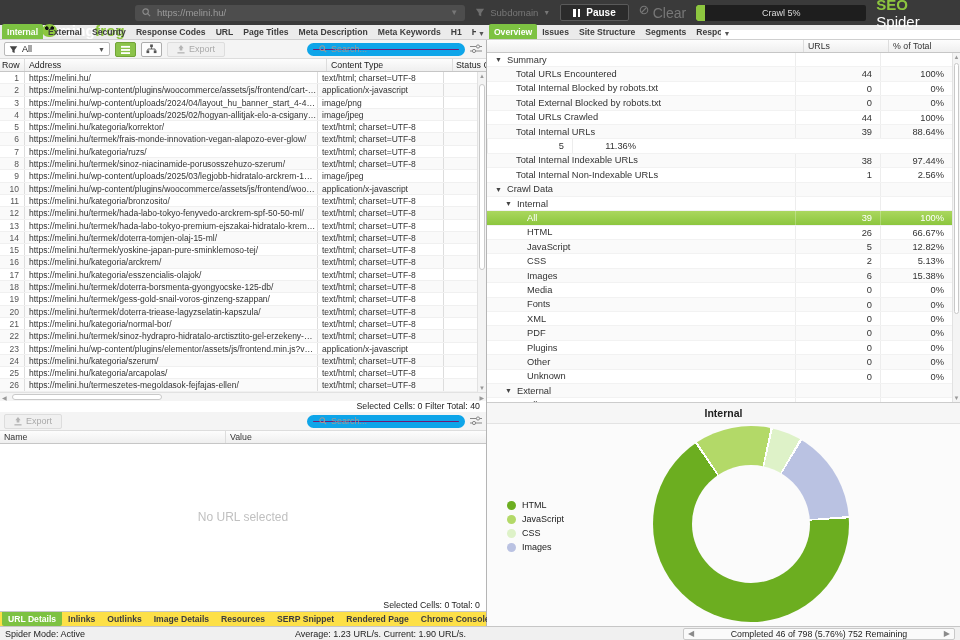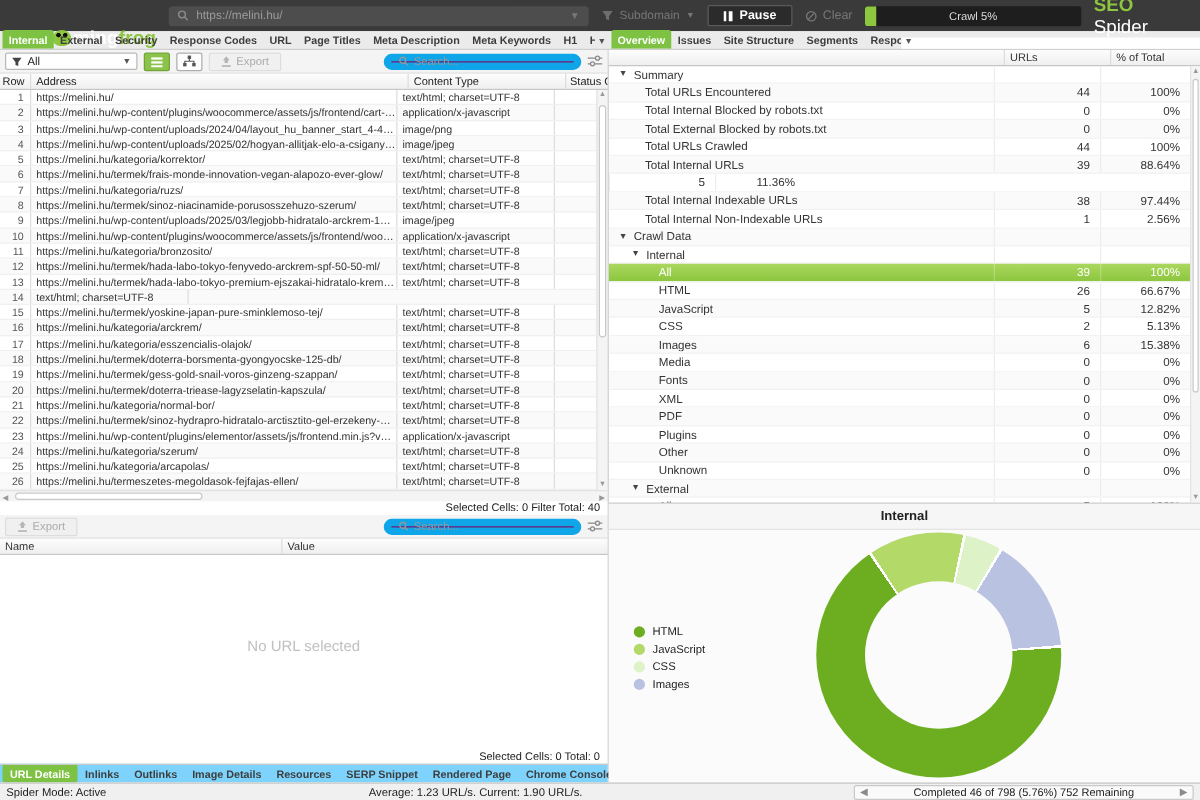--- a/index.html
+++ b/index.html
@@ -11,21 +11,21 @@
   .logo { display:flex; align-items:center; font-size:15px; font-weight:bold; color:#fff; letter-spacing:.2px;margin-top:36px; }
   .frogicon { width:15px; height:13px; margin:0 1px; border-radius:50% 50% 45% 45%; background:
       radial-gradient(circle at 32% 32%, #111 1.6px, transparent 2px),
       radial-gradient(circle at 68% 32%, #111 1.6px, transparent 2px), #8dc63f; }
   .logo .green { color:#8dc63f; }
   .urlbox { width:345px; height:16px; background:#4d4d4d; border-radius:3px; display:flex; align-items:center; gap:6px; padding:0 7px; color:#9b9b9b; font-size:9.5px; }
   .urlbox .caret { margin-left:auto; color:#777; font-size:8px; }
   .dimgroup { display:flex; align-items:center; gap:5px; color:#777; font-size:9.5px; }
   .pausebtn { display:flex; align-items:center; gap:6px; background:#2b2b2b; border:1px solid #5a5a5a; border-radius:2px; color:#fff; font-size:10px; font-weight:bold; padding:2px 12px; }
   .pbars { display:inline-flex; gap:2px; } .pbars i { width:2.5px; height:8px; background:#fff; }
-  .clearbtn { display:flex; align-items:center; gap:4px; color:#777; font-size:10px; }
+  .clearbtn { display:flex; align-items:flex-start; gap:4px; color:#777; font-size:14px; }
   .progress { width:178px; height:16px; background:#1e1e1e; border-radius:2px; position:relative; overflow:hidden; }
   .progress .fill { position:absolute; left:0; top:0; bottom:0; background:#8dc63f; border-radius:2px 0 0 2px; }
   .progress .ptext { position:absolute; inset:0; text-align:center; line-height:16px; color:#ddd; font-size:9px; }
   .brand { margin-left:auto; font-size:15px; font-weight:bold; }
   .brand .seo { color:#8dc63f; } .brand .sp { color:#fff; font-weight:normal; }
 
   
   .tabstrip { height:15px; background:#ebebeb; border-bottom:1px solid #cfcfcf; display:flex; align-items:flex-end; }
   .tgroup { display:flex; align-items:flex-end; overflow:hidden; }
   .tg-left { width:476px; padding-left:2px; }
@@ -69,21 +69,21 @@
   .hscroll .a1 { position:absolute; left:2px; top:1px; } .hscroll .a2 { position:absolute; right:2px; top:1px; }
   .statline { height:11px; flex:none; line-height:11px; text-align:right; padding-right:6px; font-size:8.8px; color:#222; background:#fff; }
 
   
   .nvhead { display:flex; height:13px; line-height:12px; background:linear-gradient(#fdfdfd,#efefef); border-bottom:1px solid #c6c6c6; font-size:8.8px; }
   .nv-name { width:225px; flex:none; padding-left:4px; }
   .nv-value { flex:1; border-left:1px solid #ddd; padding-left:4px; }
   .nobody { flex:1; position:relative; background:#fff; }
   .nourl { position:absolute; left:0; right:0; top:42%; text-align:center; color:#c0c0c0; font-size:12px; }
 
-  .btabs { height:15px; flex:none; background:#7dd3fc; border-top:1px solid #c9c9c9; display:flex; align-items:flex-start; padding-left:2px; }
+  .btabs { height:15px; flex:none; background:#fde047; border-top:1px solid #c9c9c9; display:flex; align-items:flex-start; padding-left:2px; }
   .btabs .tab { padding:2px 6px; }
   .btabs .tab.sel { border-radius:0 0 2px 2px; }
 
   
   .ohead { height:13px; flex:none; display:flex; background:linear-gradient(#fdfdfd,#efefef); border-bottom:1px solid #c6c6c6; font-size:8.8px; line-height:12px; }
   .olab { flex:1; } .ourls { width:85px; flex:none; border-left:1px solid #ddd; padding:0 8px 0 4px; }
   .opct { width:72px; flex:none; border-left:1px solid #ddd; padding:0 8px 0 4px; }
   .otree { flex:none; height:350px; position:relative; overflow:hidden; border-bottom:1px solid #ccc; }
   .orow { display:flex; align-items:center; height:14.4px; font-size:9.3px; border-bottom:1px solid #f2f2f2; width:calc(100% - 8px); }
   .orow:nth-child(even) { background:#fafafa; }
@@ -316,20 +316,21 @@
             <span class="c-status"></span>
           </div>
           <div class="trow">
             <span class="c-row">13</span>
             <span class="c-addr">https://melini.hu/termek/hada-labo-tokyo-premium-ejszakai-hidratalo-krem-50-ml/</span>
             <span class="c-type">text/html; charset=UTF-8</span>
             <span class="c-status"></span>
           </div>
           <div class="trow">
             <span class="c-row">14</span>
+            <span class="c-addr">https://melini.hu/termek/doterra-tomjen-olaj-15-ml/</span>
             <span class="c-type">text/html; charset=UTF-8</span>
             <span class="c-status"></span>
           </div>
           <div class="trow">
             <span class="c-row">15</span>
             <span class="c-addr">https://melini.hu/termek/yoskine-japan-pure-sminklemoso-tej/</span>
             <span class="c-type">text/html; charset=UTF-8</span>
             <span class="c-status"></span>
           </div>
           <div class="trow">

